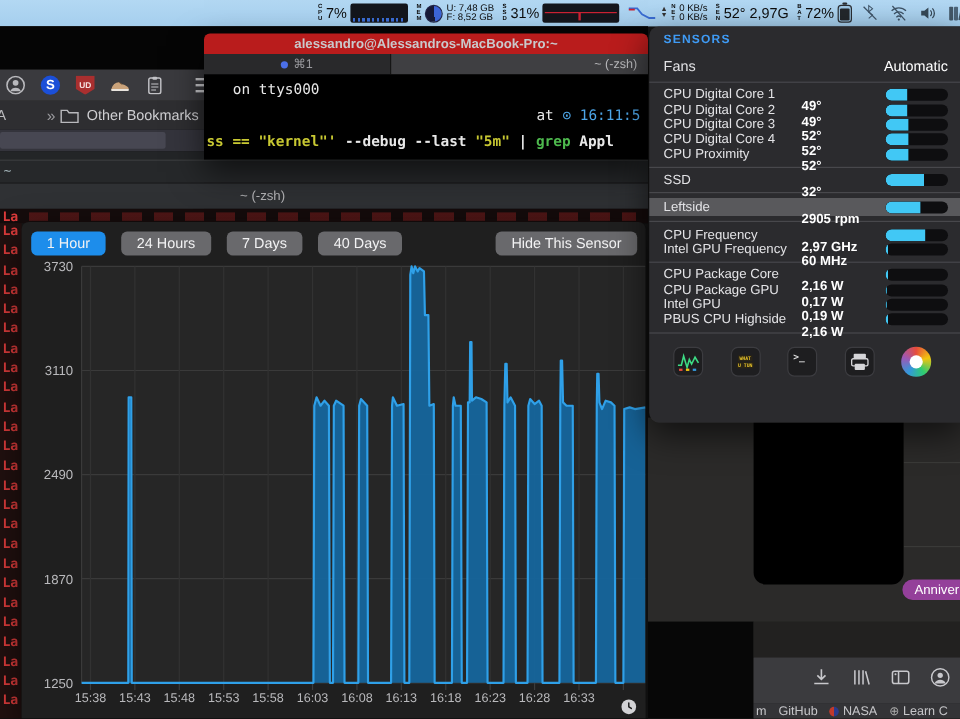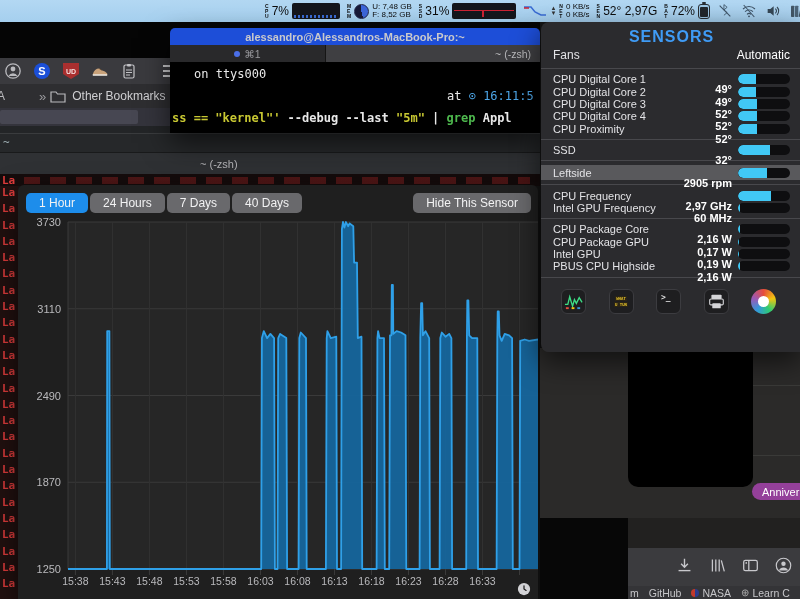--- a/index.html
+++ b/index.html
@@ -63,21 +63,21 @@
     border-top:1px solid #191a1b; color:#b5b5b8; font-size:11px; }
   #term2-tab span { position:absolute; left:200px; top:5px; }
   #red-line { position:absolute; left:0; top:174px; width:540px; height:12px; background:#150c0c;
     font:bold 11px "DejaVu Sans Mono", monospace; color:#e03c3c; overflow:hidden; }
   #red-line .smudge { position:absolute; left:24px; top:3px; right:10px; height:7px;
     background:repeating-linear-gradient(90deg,rgba(150,35,35,.45) 0 16px,rgba(0,0,0,0) 16px 26px); }
 
   
   #terminal { position:absolute; left:170px; top:28px; width:370px; height:105px;
     box-shadow:0 10px 26px rgba(0,0,0,.6); font-family:"DejaVu Sans Mono", monospace; }
-  #term-title { height:17px; background:#1d4ed8; border-radius:5px 5px 0 0;
+  #term-title { height:17px; background:#b91c1c; border-radius:5px 5px 0 0;
     display:flex; align-items:center; justify-content:center;
     color:#c9c9cc; font:bold 11px "Liberation Sans", sans-serif; }
   #term-tabs { height:17px; display:flex; font:10.5px "Liberation Sans", sans-serif; }
   #term-tab1 { width:155px; background:#29292b; display:flex; align-items:center; justify-content:center; gap:4px; color:#9a9a9e; }
   #term-tab1 .dot { width:6px; height:6px; border-radius:50%; background:#4b6fe8; }
   #term-tab2 { flex:1; background:#3f3f42; display:flex; align-items:center; justify-content:flex-end;
     padding-right:9px; color:#b8b8bb; border-left:1px solid #151515; }
   #term-body { position:relative; height:71px; background:#000; overflow:hidden;
     font-size:12px; line-height:14px; color:#e8e8e8; }
   #term-line1 { position:absolute; left:24px; top:5px; }
@@ -86,21 +86,21 @@
   .c-white { color:#e8e8e8; } .c-yellow { color:#c8c832; } .c-green { color:#4eb94e; } .c-cyan { color:#4da6e8; }
 
   
   #left-strip { position:absolute; left:0; top:186px; width:18px; height:413px; background:#221110;
     overflow:hidden; font:bold 11px "DejaVu Sans Mono", monospace; color:#e03c3c; }
   #left-strip div { height:16.3px; padding-left:2px; }
 
   
   #chart-window { position:absolute; left:18px; top:185px; width:520px; height:414px;
     background:#1f1f1f; border-radius:6px 6px 0 0; box-shadow:0 12px 30px rgba(0,0,0,.65); overflow:hidden; }
-  #chart-buttons { position:absolute; left:8px; top:8px; right:7px; height:20px; display:flex; gap:2px; }
+  #chart-buttons { position:absolute; left:8px; top:8px; right:7px; height:20px; display:flex; gap:13px; }
   .range-btn { height:20px; padding:0 13px; border-radius:5px; background:#69696c; border:none;
     color:#f2f2f3; font:12px "Liberation Sans", sans-serif; display:flex; align-items:center; }
   .range-btn.active { background:#1d8deb; }
   #hide-btn { margin-left:auto; }
   #chart-svg { position:absolute; left:0; top:0; }
   .clockic { position:absolute; right:7px; bottom:3px; width:14px; height:14px; }
 
   
   #br-bg { position:absolute; left:540px; top:348px; width:260px; height:251px; background:#2b2a29; }
   #br-left-black { position:absolute; left:0; top:170px; width:88px; height:81px; background:#070707; }
@@ -116,28 +116,28 @@
     display:flex; align-items:center; gap:10px; color:#c6c6c9; font-size:10.5px; overflow:hidden; padding-left:2px; }
   .bm-item { display:flex; align-items:center; gap:3px; white-space:nowrap; }
   .nasa-dot { width:8px; height:8px; border-radius:50%; background:conic-gradient(#2b3a8c 0 50%,#c0392b 50% 100%); }
   .globe-g { color:#aaa; font-size:10px; }
 
   
   #sensors-panel { position:absolute; left:541px; top:22px; width:259px; height:330px;
     background:rgba(44,44,47,.985); border-radius:8px 0 0 8px;
     box-shadow:0 10px 28px rgba(0,0,0,.6); color:#e3e3e6; font-size:11px;
     padding:6px 10px 0 12px; overflow:hidden; }
-  #sp-title { text-align:center; font-weight:bold; font-size:16px; letter-spacing:1px; color:#3f9bf5; height:15px; }
+  #sp-title { font-weight:bold; font-size:10px; letter-spacing:1px; color:#3f9bf5; height:15px; }
   #fans-row { display:flex; align-items:center; justify-content:space-between; height:18px; font-size:12px; margin-top:3px; }
   #fans-mode { font-weight:normal; color:#fff; }
   .divider { height:1px; background:#48484c; margin:4px -10px 4px -12px; }
   .s-row { display:flex; align-items:center; height:12.4px; }
   .s-row.hl { background:#59595c; margin:0 -10px 0 -12px; padding:0 10px 0 12px; height:15px; }
   .s-label { flex:1; white-space:nowrap; overflow:hidden; }
-  .s-value { font-weight:bold; color:#fff; text-align:right; min-width:64px; margin-right:6px; white-space:nowrap;margin-top:20px; }
+  .s-value { font-weight:bold; color:#fff; text-align:left; min-width:64px; margin-right:6px; white-space:nowrap;margin-top:20px; }
   .s-bar { width:52px; height:10px; background:#0e0e10; border-radius:5px; overflow:hidden; flex:0 0 auto; }
   .s-fill { display:block; height:100%; border-radius:5px 0 0 5px; }
   #dock-row { display:flex; align-items:center; justify-content:space-between; padding:6px 14px 0 8px; height:34px; }
   .dock-icon { width:25px; height:25px; border-radius:6px; background:#1e1e20; border:1px solid #3c3c40;
     display:flex; align-items:center; justify-content:center; overflow:hidden; position:relative; }
   .dock-color { border-radius:50%; border:none; background:conic-gradient(#e74c3c,#f1c40f,#2ecc71,#3498db,#9b59b6,#e74c3c); }
   .dock-color::after { content:""; width:11px; height:11px; border-radius:50%; background:#fff; }
   .dock-tuner { flex-direction:column; gap:1px; }
   .dock-tuner span { font:bold 4px "DejaVu Sans Mono", monospace; color:#e8c42a; background:#2a2416; padding:0 1px; line-height:5px; }
   .dock-term-glyph { color:#ddd; font:bold 8px "DejaVu Sans Mono", monospace; position:absolute; left:4px; top:3px; }

